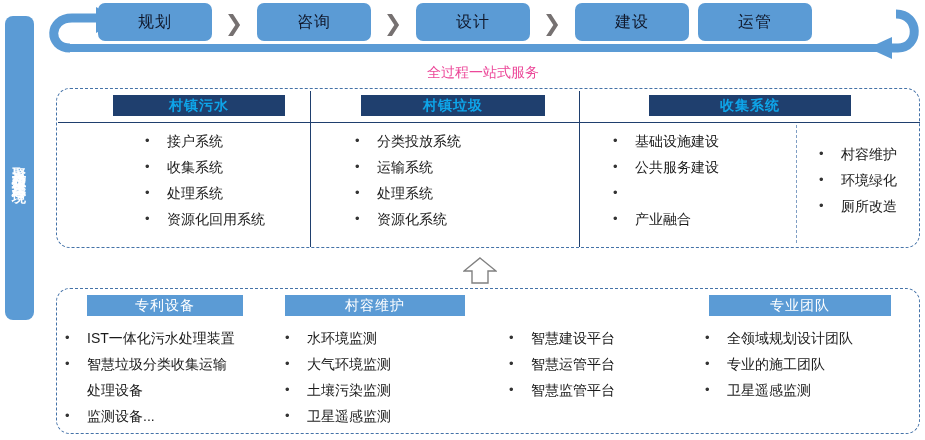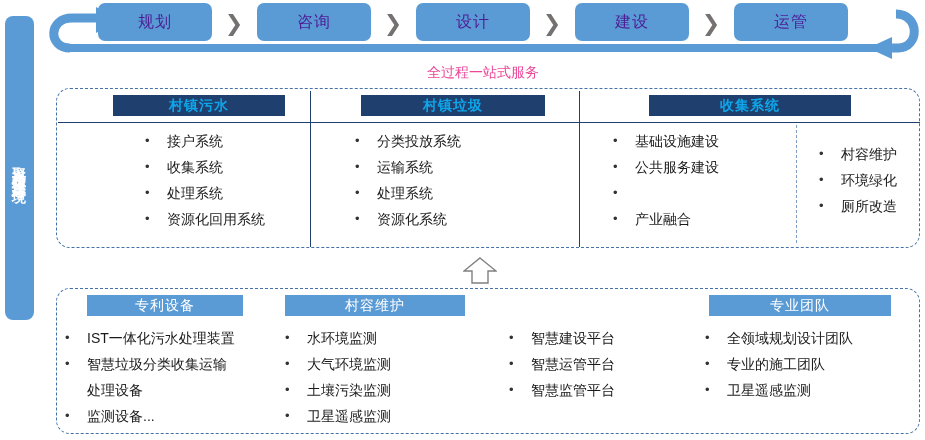--- a/index.html
+++ b/index.html
@@ -54,21 +54,21 @@
     width: 885px;
     height: 58px;
   }
   .flow-box {
     position: absolute;
     top: 3px;
     width: 114px;
     height: 38px;
     background: #5B9BD5;
     border-radius: 7px;
-    color: #4c1d95;
+    color: #0f172a;
     font-size: 16px;
     display: flex;
     align-items: center;
     justify-content: center;
     letter-spacing: 1px;
   }
   .flow-chevron {
     position: absolute;
     top: 10px;
     width: 22px;
@@ -242,21 +242,21 @@
       </div>
     <div class="flow-chevron" style="left:501px">
         <span>❯</span>
       </div>
     <div class="flow-box" style="left:535px">
         <span>建设</span>
       </div>
     <div class="flow-chevron" style="left:660px">
         <span>❯</span>
       </div>
-    <div class="flow-box" style="left:694px">
+    <div class="flow-box" style="left:658px">
         <span>运管</span>
       </div>
   </div>
 
   <div class="flow-caption">全过程一站式服务</div>
 
   <div class="panel panel-mid">
 
     <div class="hdr-dark" style="left:56px;  width:172px">村镇污水</div>
     <div class="hdr-dark" style="left:304px; width:184px">村镇垃圾</div>

